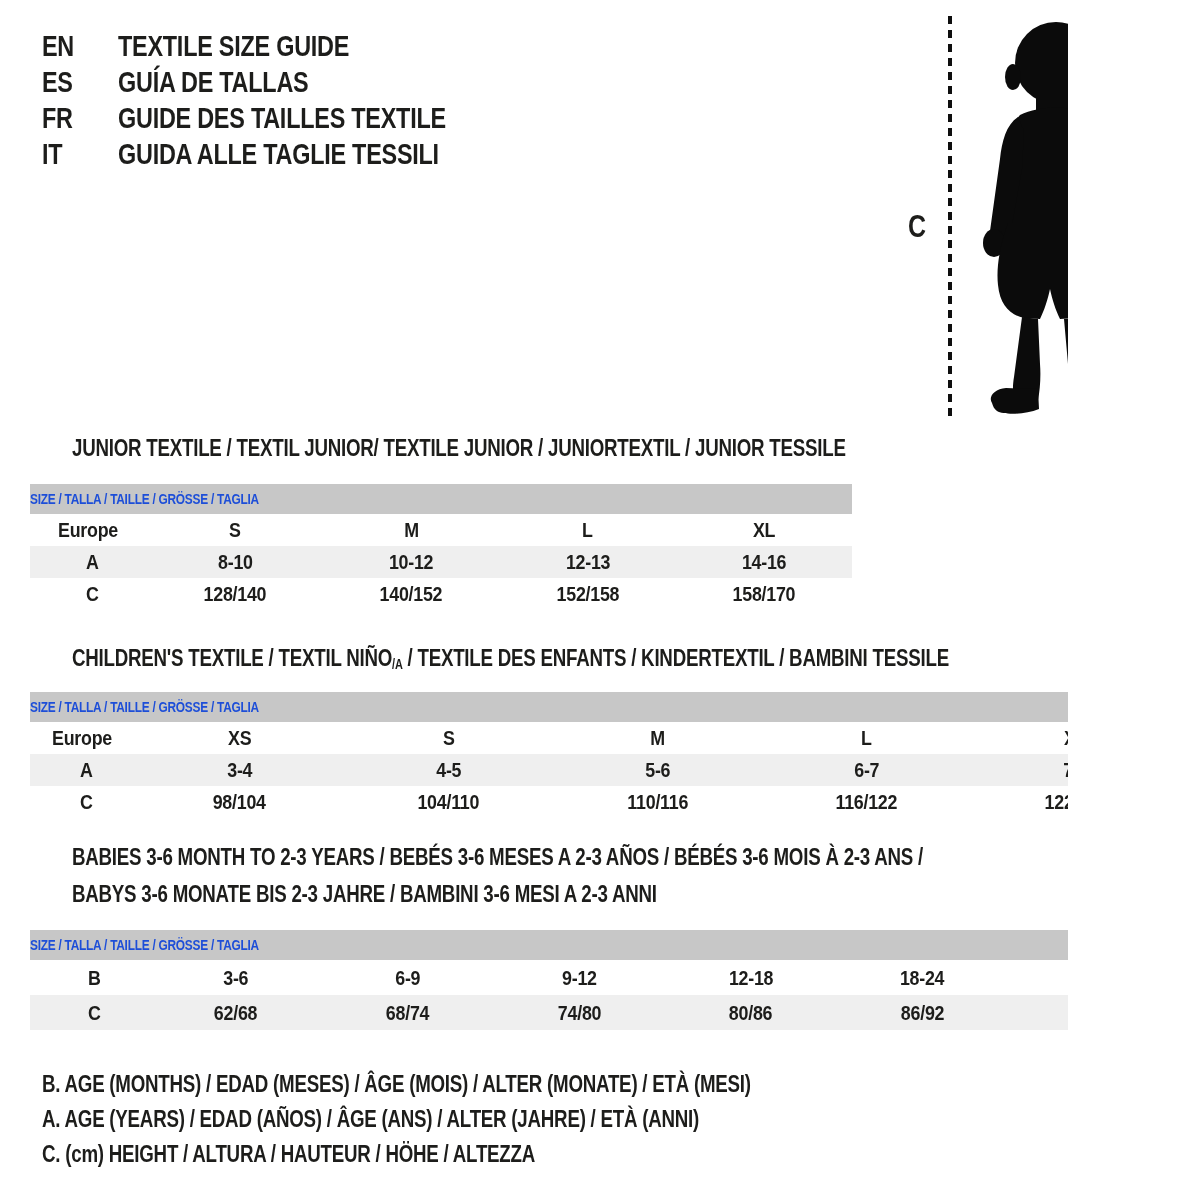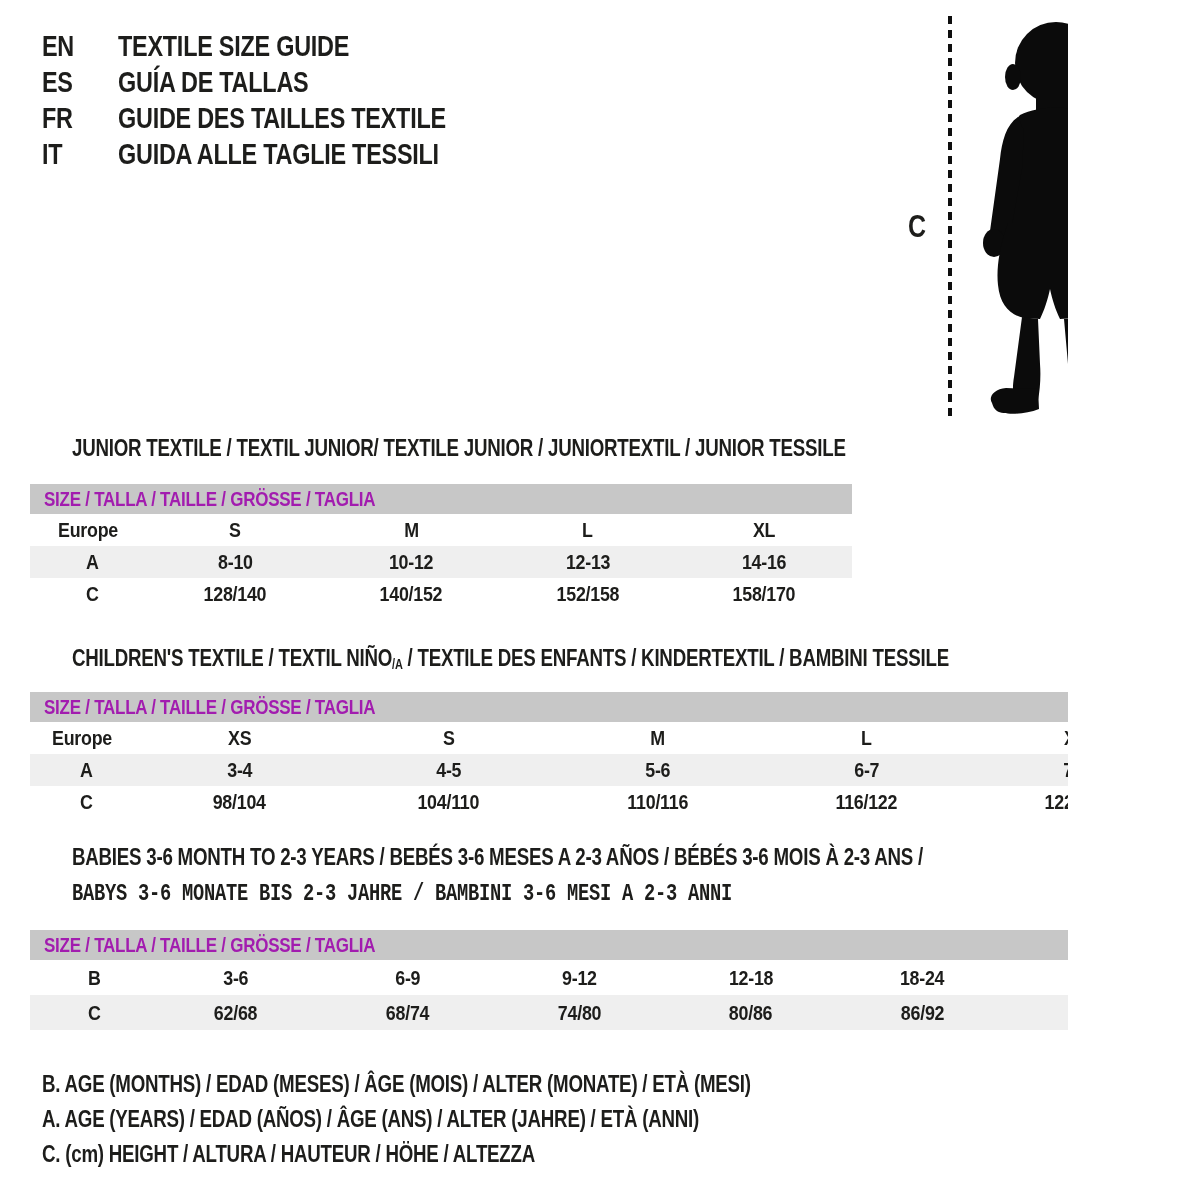--- a/index.html
+++ b/index.html
@@ -26,21 +26,21 @@
   }
   .measure-label{position:absolute;left:908px;top:208px;font-size:32px;}
   .silhouette{position:absolute;left:960px;top:18px;width:180px;height:402px;}
 
   
   .sec-heading{position:absolute;left:56px;font-size:24px;line-height:24px;margin-left:16px;}
   .sub-az{font-size:14px;position:relative;top:3px;}
 
   
   .size-table{position:absolute;left:30px;}
-  .bar{background:#c7c7c7;height:30px;line-height:31px;padding-left:14px;font-size:20px;color:#a21caf;}
+  .bar{background:#c7c7c7;height:30px;line-height:31px;padding-left:0;font-size:14px;color:#1d4ed8;}
   .size-table table{border-collapse:collapse;table-layout:fixed;width:100%;}
   .size-table td{font-size:21px;height:32px;padding:0;text-align:center;vertical-align:middle;}
   .size-table td.lbl{text-align:center;padding-left:10px;}
   .size-table tr.alt{background:#efefef;}
   .babies td{height:35px;}
 
   
   .legend{position:absolute;left:42px;top:1066px;}
   .legend-line{height:35px;line-height:35px;font-size:24px;}
 </style>
@@ -167,21 +167,21 @@
         <td><span class="ct">116/122</span></td>
         <td><span class="ct">122/128</span></td>
       </tr>
     </tbody>
       </table>
   </div>
 
   <div class="sec-heading" style="top:845px;">
     <span class="cx">BABIES 3-6 MONTH TO 2-3 YEARS / BEBÉS 3-6 MESES A 2-3 AÑOS / BÉBÉS 3-6 MOIS À 2-3 ANS /</span>
   </div>
-  <div class="sec-heading" style="top:882px;font-family:Liberation Mono, monospace;">
+  <div class="sec-heading" style="top:882px;">
     <span class="cx">BABYS 3-6 MONATE BIS 2-3 JAHRE / BAMBINI 3-6 MESI A 2-3 ANNI</span>
   </div>
   <div class="size-table babies" style="top:930px;width:1150px;">
     <div class="bar"><span class="ctl">SIZE / TALLA / TAILLE / GRÖSSE / TAGLIA</span></div>
     <table>
       <colgroup>
           <col style="width:120px">
           <col>
           <col>
           <col>

